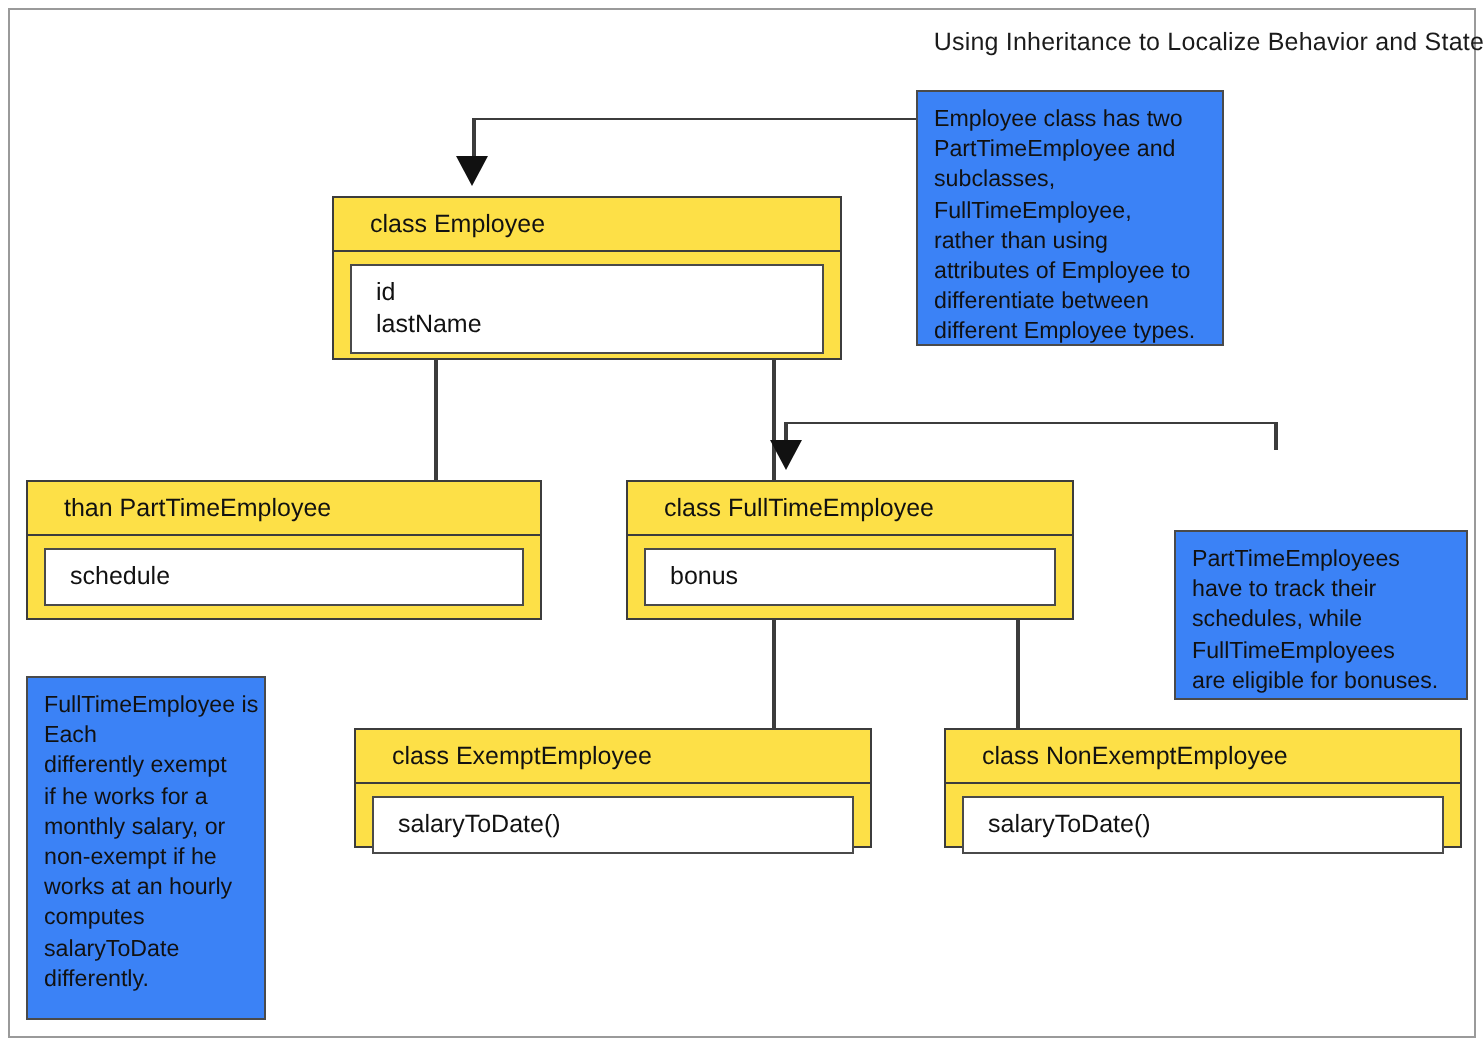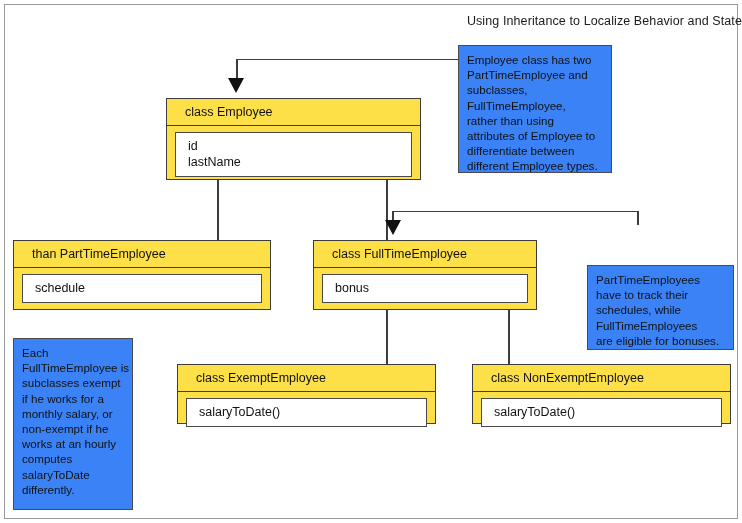--- a/index.html
+++ b/index.html
@@ -178,23 +178,23 @@
     <div class="note-line">have to track their</div>
     <div class="note-line">schedules, while</div>
     <div class="note-line">FullTimeEmployees</div>
     <div class="note-line">are eligible for bonuses.</div>
   </div>
 
   <div class="conn-v" style="left:386px; top:310px; height:55px;"></div>
   <div class="conn-v" style="left:508px; top:310px; height:55px;"></div>
 
   <div class="note-box" style="left:13px; top:338px; width:120px; height:172px;">
+    <div class="note-line">FullTimeEmployee is</div>
     <div class="note-line">Each</div>
-    <div class="note-line">FullTimeEmployee is</div>
-    <div class="note-line">subclasses exempt</div>
+    <div class="note-line">differently exempt</div>
     <div class="note-line">if he works for a</div>
     <div class="note-line">monthly salary, or</div>
     <div class="note-line">non-exempt if he</div>
     <div class="note-line">works at an hourly</div>
     <div class="note-line">computes</div>
     <div class="note-line">salaryToDate</div>
     <div class="note-line">differently.</div>
   </div>
 
   <div class="class-box" style="left:177px; top:364px; width:259px; height:60px;">

